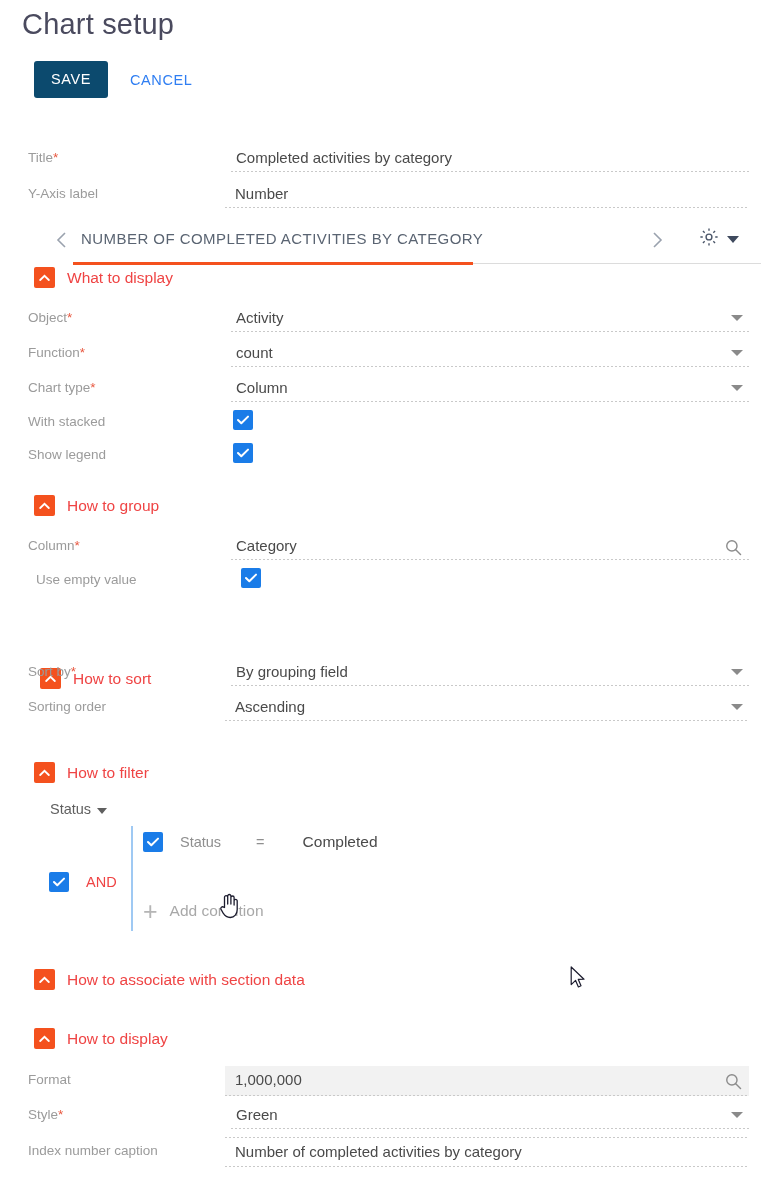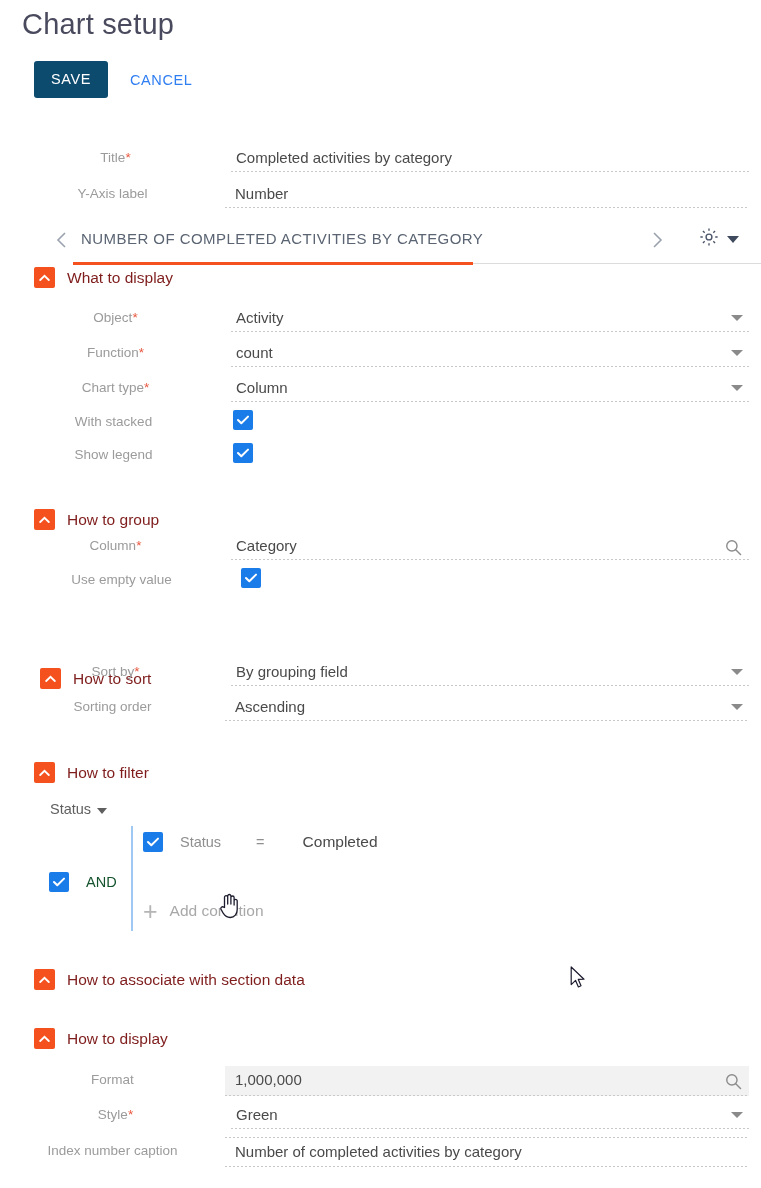--- a/index.html
+++ b/index.html
@@ -28,22 +28,22 @@
   }
   .btn-cancel {
     background:none; border:none; color:#2f7ef2;
     font-family:"Liberation Sans", sans-serif;
     font-size:14.5px; letter-spacing:.6px; cursor:pointer; padding:0;
   }
 
   
   .field { position:absolute; display:flex; align-items:flex-start; }
   .f-label {
-    font-size:13.5px; color:#9b9b9b; text-align:center;
-    line-height:24px; white-space:nowrap; position:relative;
+    font-size:13.5px; color:#9b9b9b; text-align:left;
+    line-height:24px; white-space:nowrap; position:relative;padding-left:28px;
   }
   .f-label .req { color:#e8573f; font-size:13.5px; }
   .f-ctrl { position:relative; }
   .f-value {
     font-size:15px; color:#4a4a4a; line-height:24px;
     padding-left:5px; white-space:nowrap; overflow:hidden;
   }
   .dotline {
     position:absolute; left:0; bottom:0; height:1px; width:100%;
     background-image:linear-gradient(to right,#c9c9c9 0 1.6px, transparent 1.6px 4px);
@@ -75,29 +75,29 @@
   .nav-chev { position:absolute; top:8px; cursor:pointer; }
   .gear-wrap { position:absolute; left:652px; top:4px; display:flex; align-items:center; gap:7px; cursor:pointer; }
   .gear-caret { width:0;height:0;border-left:6px solid transparent;border-right:6px solid transparent;border-top:7px solid #3f4a5e; }
 
   
   .sec { position:absolute; display:flex; align-items:center; gap:12px; }
   .sec-box {
     width:21px;height:21px;background:#f4511e;border-radius:2px;flex:none;
     display:flex;align-items:center;justify-content:center;cursor:pointer;
   }
-  .sec-title { font-size:15.5px; color:#7f1d1d; cursor:pointer; white-space:nowrap; }
+  .sec-title { font-size:15.5px; color:#ef4444; cursor:pointer; white-space:nowrap; }
 
   
   .actions { position:absolute; left:50px; top:801px; font-size:14.5px; color:#5f5f5f; cursor:pointer; }
   .actions .tri { display:inline-block; margin-left:6px; width:0;height:0;
     border-left:5px solid transparent;border-right:5px solid transparent;border-top:6px solid #5f5f5f; }
   .filt-rail { position:absolute; left:131px; top:826px; width:2px; height:105px; background:#9fc9f3; }
   .filt-and { position:absolute; left:49px; top:872px; display:flex; align-items:center; gap:17px; }
-  .filt-and-txt { font-size:14.5px; color:#14532d; }
+  .filt-and-txt { font-size:14.5px; color:#ef4444; }
   .filt-cond { position:absolute; left:143px; top:832px; display:flex; align-items:center; }
   .fc-field { font-size:14.5px; color:#8f8f8f; margin-left:17px; cursor:pointer; }
   .fc-op    { font-size:14.5px; color:#8f8f8f; margin-left:35px; cursor:pointer; }
   .fc-val   { font-size:15.5px; color:#4a4a4a; margin-left:38px; cursor:pointer; }
   .add-cond { position:absolute; left:143px; top:901px; display:flex; align-items:center; gap:12px; cursor:pointer; }
   .add-plus { font-size:25px; color:#b5b5b5; line-height:20px; font-weight:300; }
   .add-txt  { font-size:15.5px; color:#a8a8a8; }
 
   
   .cursor { position:absolute; pointer-events:none; }
@@ -217,21 +217,21 @@
     <div class="f-label" style="width:227px;">Show legend</div>
     <div style="padding-left:6px;">
       <span class="cbx">
         <svg width="12" height="10" viewBox="0 0 12 10">
             <path d="M1 5 L4.3 8.3 L11 1.6" stroke="#fff" stroke-width="2" fill="none" stroke-linecap="round" stroke-linejoin="round"></path>
           </svg>
       </span>
     </div>
   </div>
 
-  <div class="sec" style="left:34px; top:495px;margin-top:14px;">
+  <div class="sec" style="left:34px; top:495px;">
     <div class="sec-box">
       <svg width="11" height="8" viewBox="0 0 11 8">
           <path d="M1.2 6 L5.5 1.8 L9.8 6" stroke="#fff" stroke-width="1.8" fill="none" stroke-linecap="round"></path>
         </svg>
     </div>
     <div class="sec-title">How to group</div>
   </div>
 
   <div class="field" style="left:0px; top:534px;">
     <div class="f-label" style="width:231px;">

